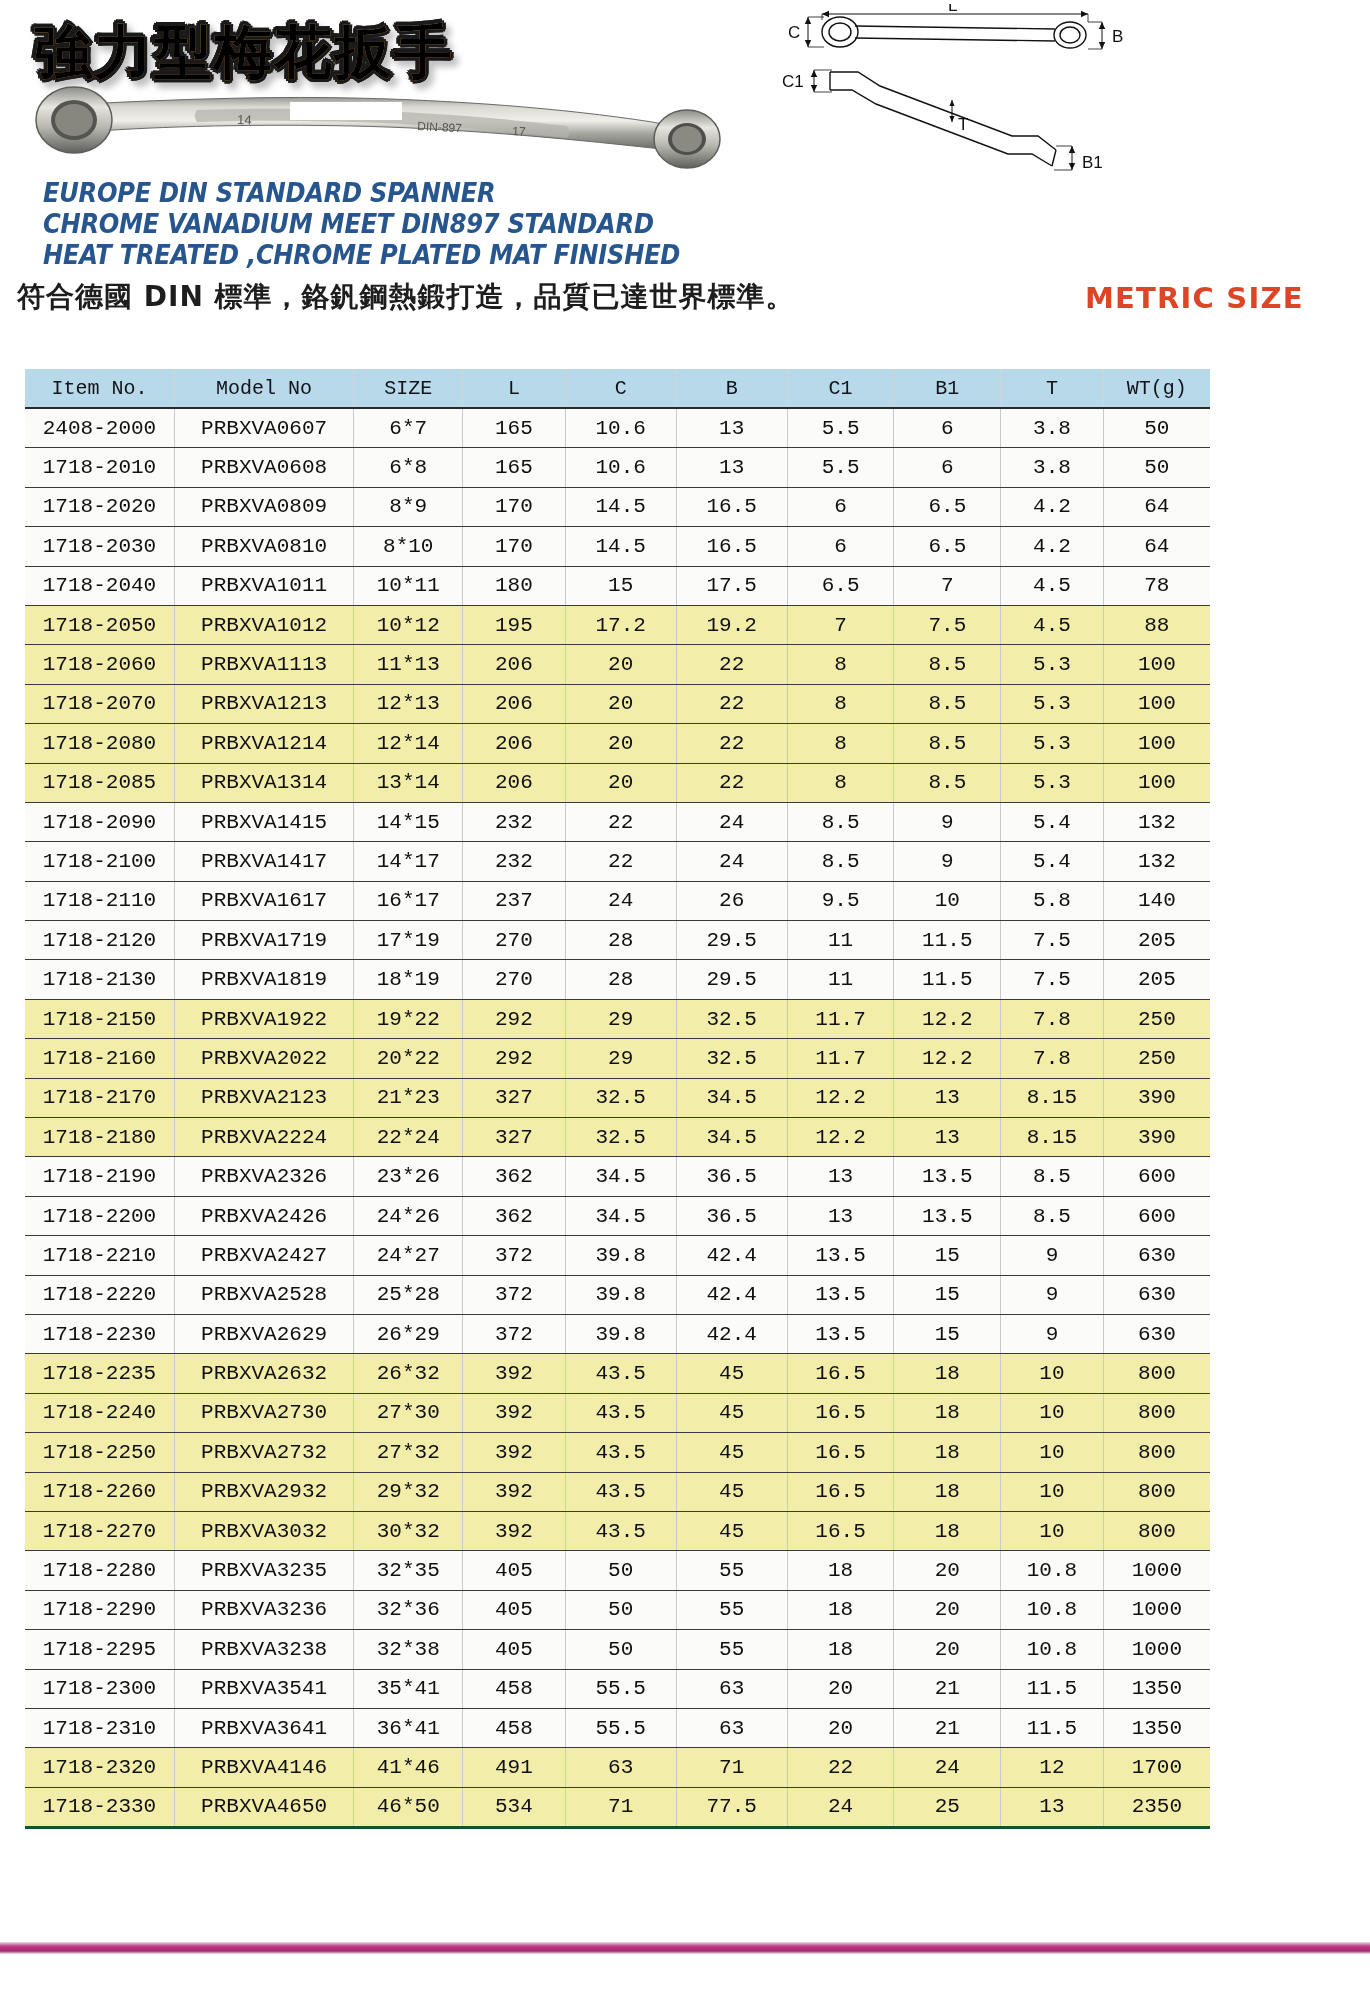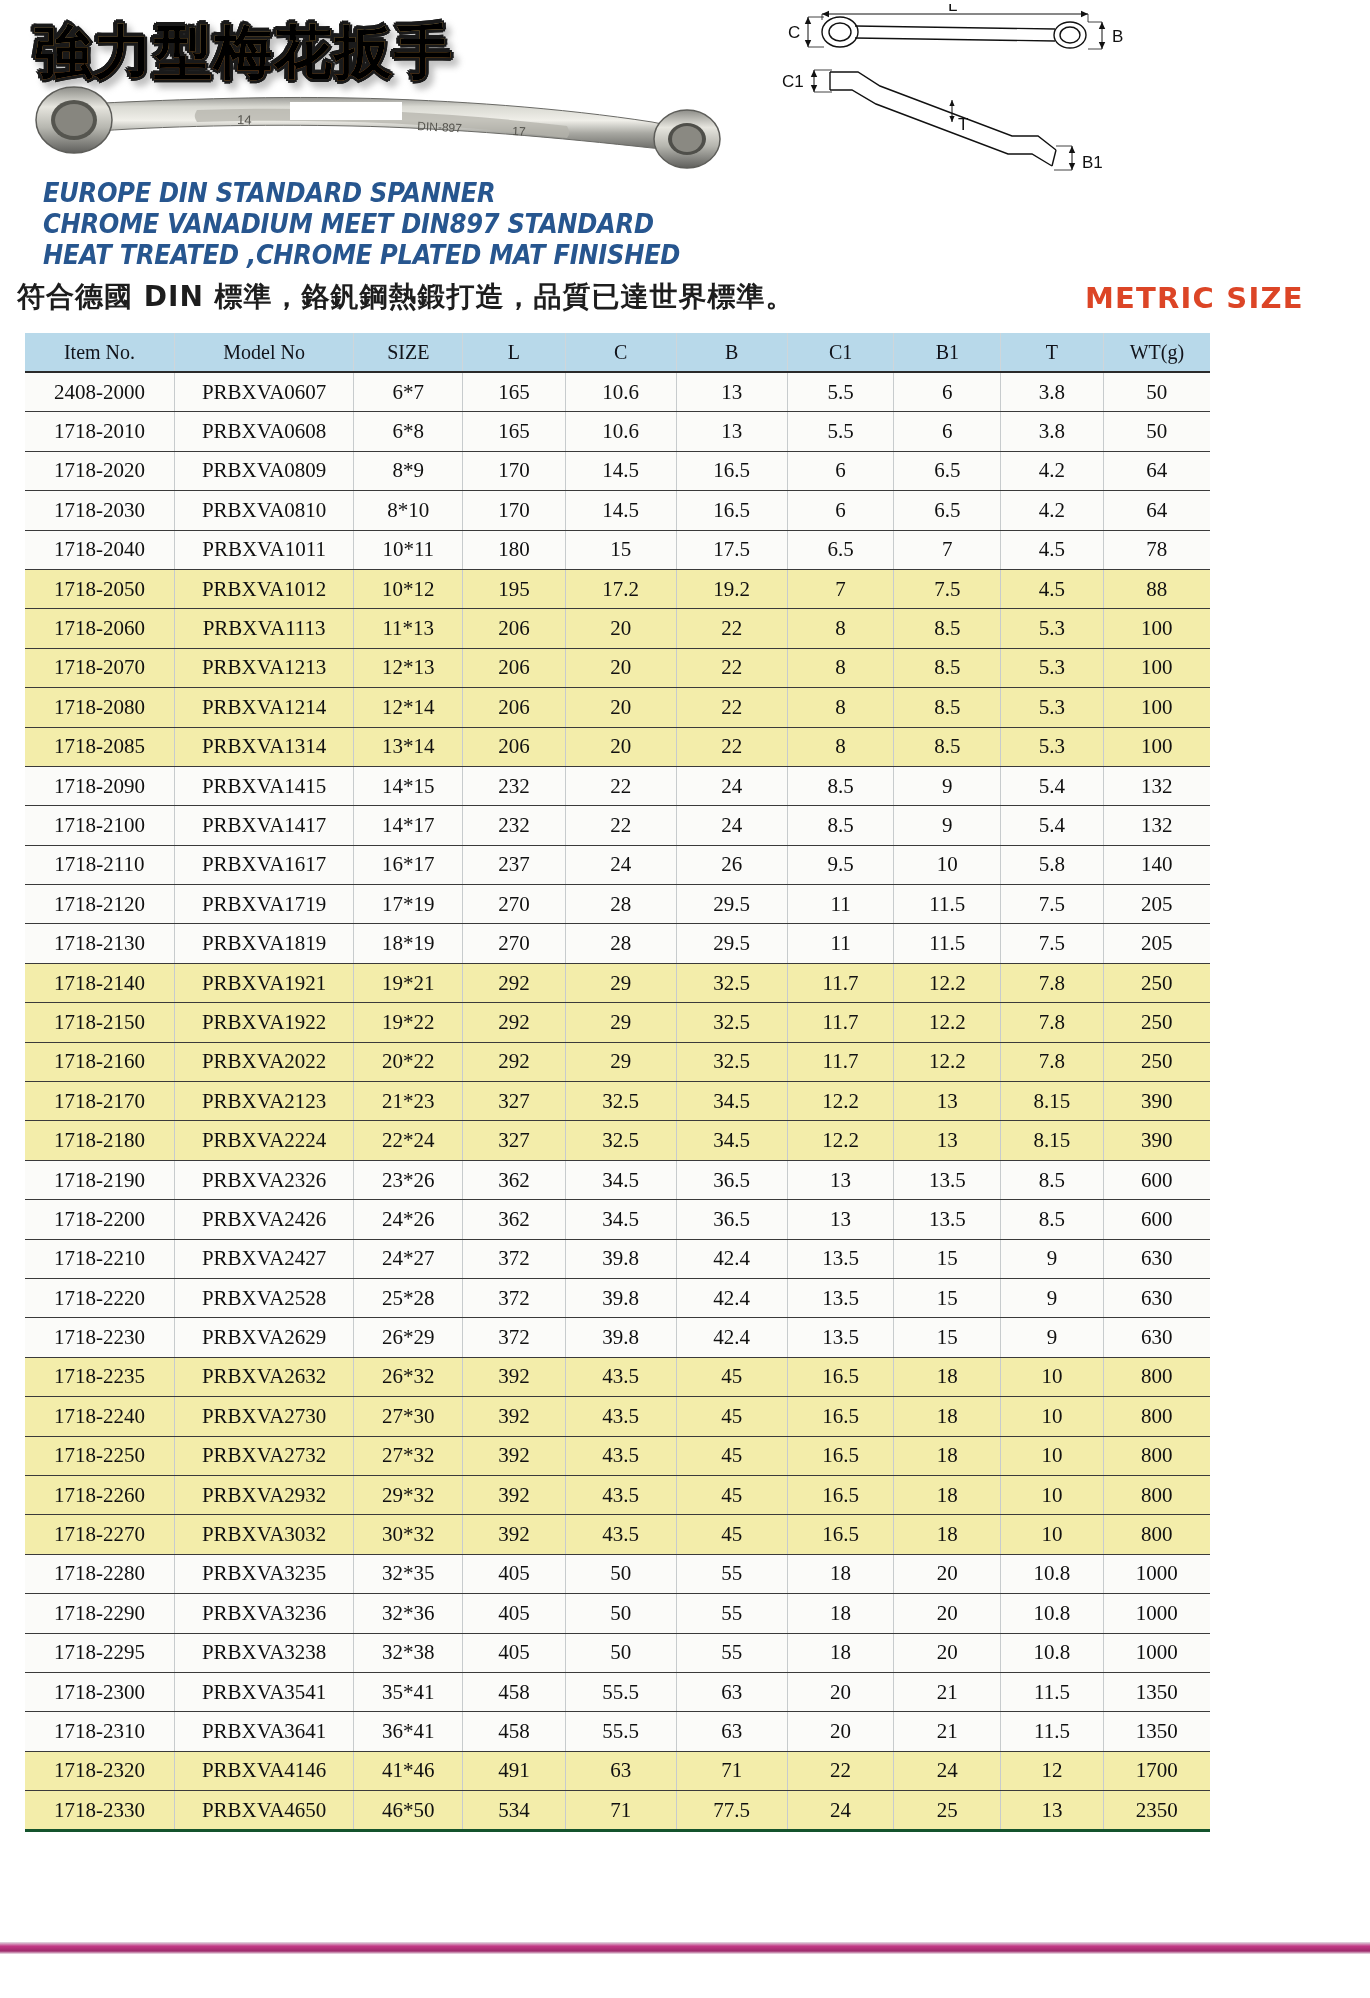--- a/index.html
+++ b/index.html
@@ -57,21 +57,21 @@
   .metric{
     position:absolute; left:1085px; top:281px;
     font-family:"DejaVu Sans", sans-serif;
     font-size:29px; font-weight:bold; font-style:normal;
     color:#dc4526; letter-spacing:1.2px; white-space:nowrap;text-align:right;
   }
 
   
   .table-wrap{ position:absolute; left:25px; top:333px; width:1185px; }
   table{ border-collapse:collapse; width:1185px; table-layout:fixed;
-         font-family:Liberation Serif, serif; }
+         font-family:Liberation Mono, monospace;margin-top:36px; }
   thead th{
     background:#b8d9ea;
     font-size:20px; font-weight:normal; color:#11131a;
     height:36px; text-align:center;
     border-right:1px solid #cfd6da;
     border-bottom:2px solid #2a2a2a;
   }
   thead th:last-child{ border-right:none; }
   tbody td{
     height:36.4px; font-size:21px; color:#101010; text-align:center;
@@ -407,32 +407,20 @@
           <td>18*19</td>
           <td>270</td>
           <td>28</td>
           <td>29.5</td>
           <td>11</td>
           <td>11.5</td>
           <td>7.5</td>
           <td>205</td>
         </tr>
         <tr class="hl">
-          <td class="c-item">1718-2140</td>
-          <td class="c-model">PRBXVA1921</td>
-          <td>19*21</td>
-          <td>292</td>
-          <td>29</td>
-          <td>32.5</td>
-          <td>11.7</td>
-          <td>12.2</td>
-          <td>7.8</td>
-          <td>250</td>
-        </tr>
-        <tr class="hl">
           <td class="c-item">1718-2150</td>
           <td class="c-model">PRBXVA1922</td>
           <td>19*22</td>
           <td>292</td>
           <td>29</td>
           <td>32.5</td>
           <td>11.7</td>
           <td>12.2</td>
           <td>7.8</td>
           <td>250</td>

